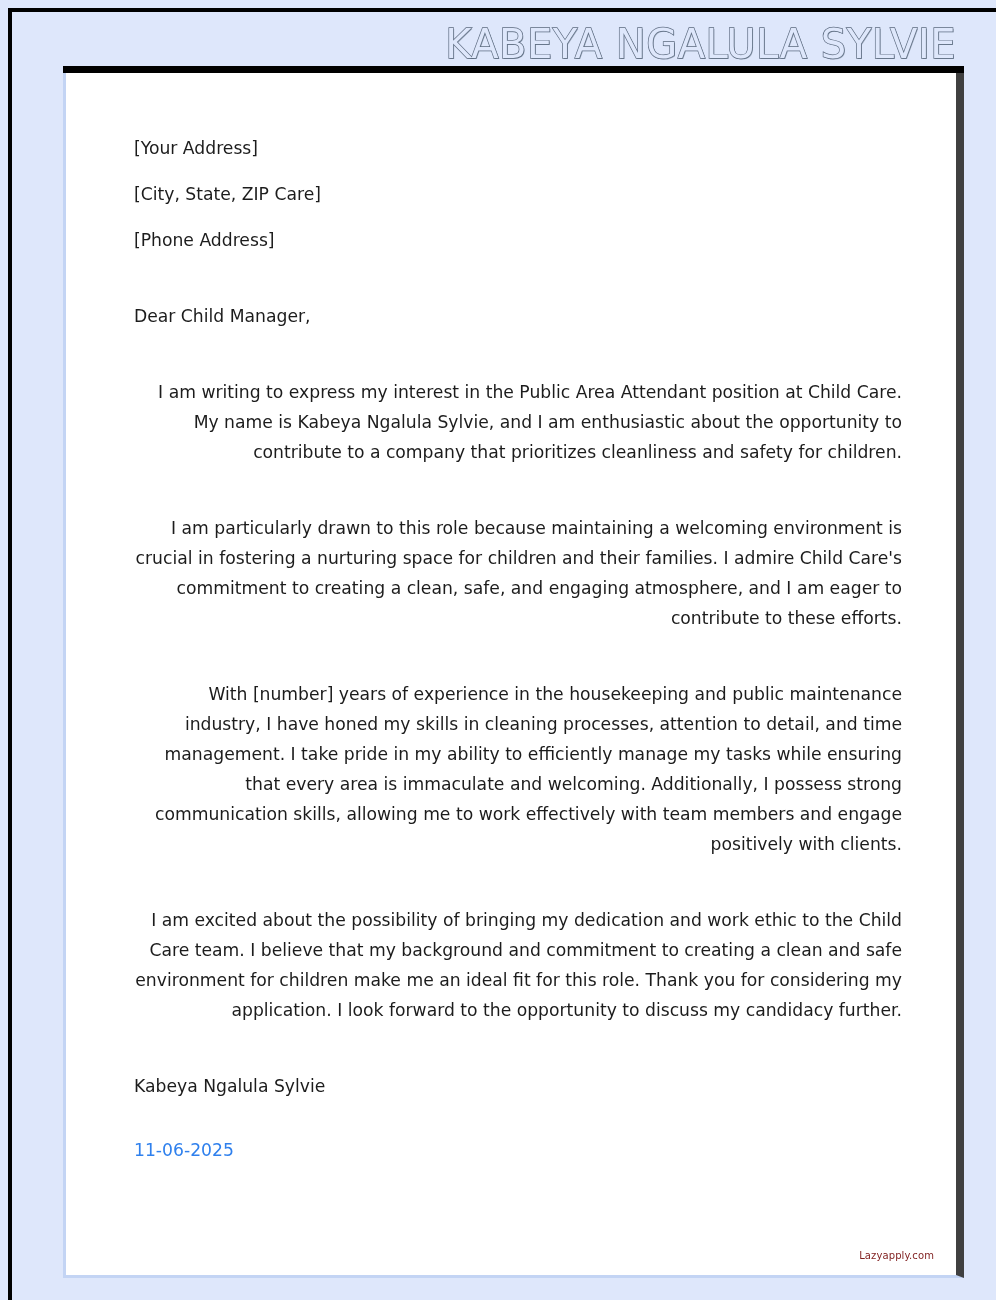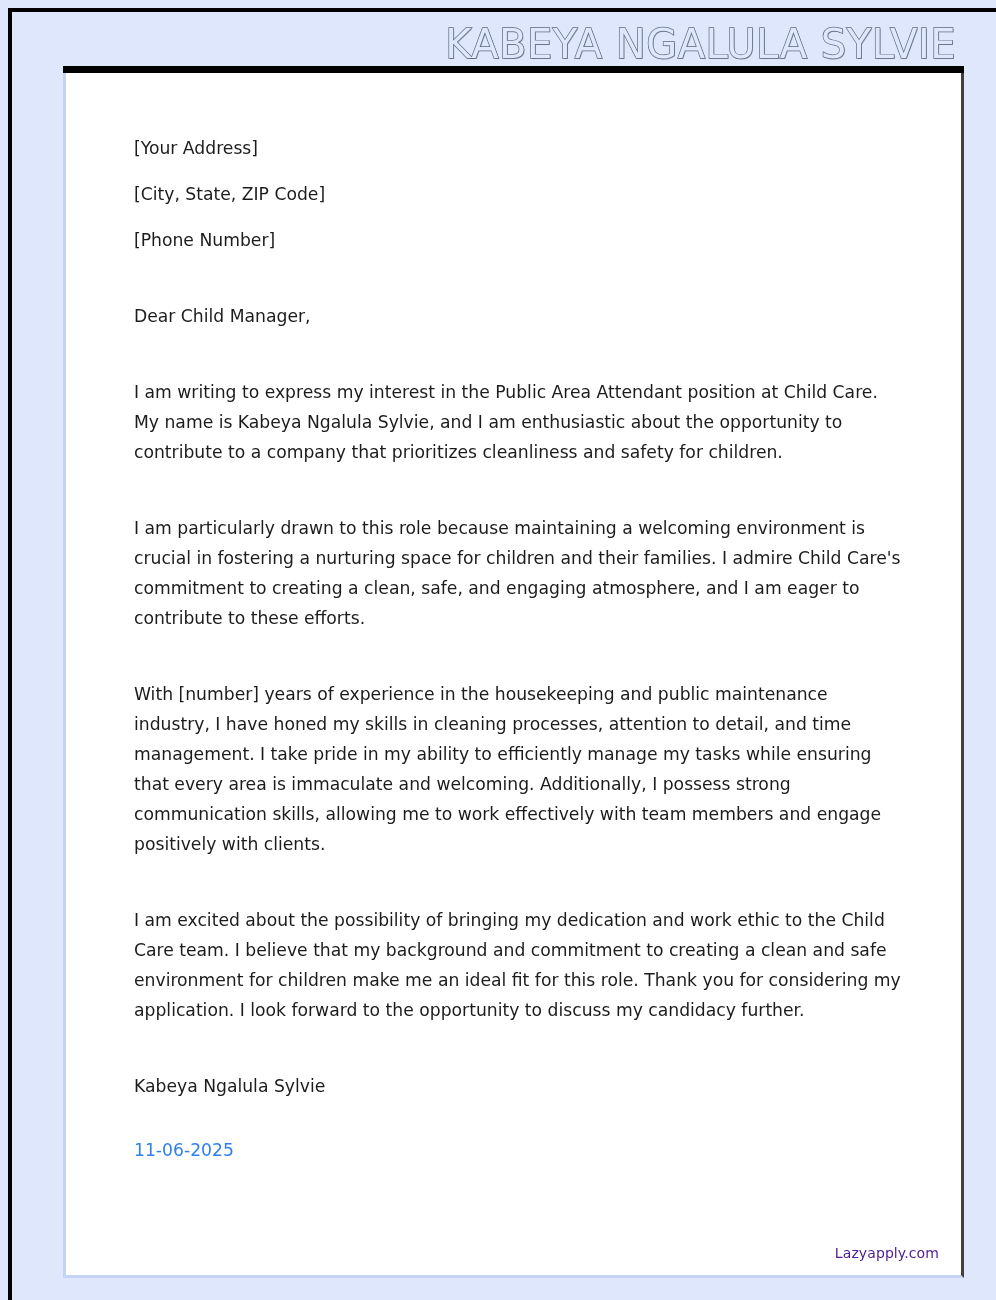--- a/index.html
+++ b/index.html
@@ -66,21 +66,21 @@
 
   
   .letter-sheet {
     position: absolute;
     left: 43px;
     top: 53px;
     width: 901px;
     height: 1205px;
     background: #ffffff;
     border-left: 3px solid #c3d4f4;
-    border-right: 3px solid #404040;
+    border-right: 8px solid #404040;
     border-bottom: 3px solid #c3d4f4;
     overflow: hidden;
   }
 
   .letter-body {
     padding: 44px 38px 0 52px;
     font-size: 17.2px;
     line-height: 30px;
     color: #1c1c1c;
     font-family: "DejaVu Sans", sans-serif;
@@ -90,60 +90,60 @@
     display: block;
     white-space: pre;
   }
 
   .block-gap { height: 30px; }
 
   .salutation { display: block; }
 
   .para {
     display: block;
-    text-align: left;
+    text-align: right;
     max-width: 795px;
   }
 
   .sign-line { display: block; }
 
   .date-stamp {
     display: block;
     color: #2f80ed;
     margin-top: 18px;
   }
 
   
   .footer-mark {
     position: absolute;
     right: 14px;
     bottom: 6px;
-    font-size: 14px;
-    color: #4c1d95;
+    font-size: 10px;
+    color: #7f1d1d;
     font-family: "DejaVu Sans", sans-serif;
     letter-spacing: 0.1px;
   }
 </style>
 </head>
 <body>
 
 <div class="page-frame">
 
   <div class="header-band">
     <div class="doc-title">KABEYA NGALULA SYLVIE</div>
   </div>
 
   <div class="title-rule"></div>
 
   <div class="letter-sheet">
     <div class="letter-body">
 
       <span class="addr-line">[Your Address]</span>
-      <span class="addr-line">[City, State, ZIP Code]</span>
-      <span class="addr-line">[Phone Number]</span>
+      <span class="addr-line">[City, State, ZIP Care]</span>
+      <span class="addr-line">[Phone Address]</span>
 
       <div class="block-gap"></div>
 
       <span class="salutation">Dear Child Manager,</span>
 
       <div class="block-gap"></div>
 
       <span class="para">I am writing to express my interest in the Public Area Attendant position at Child Care. My name is Kabeya Ngalula Sylvie, and I am enthusiastic about the opportunity to contribute to a company that prioritizes cleanliness and safety for children.</span>
 
       <div class="block-gap"></div>

